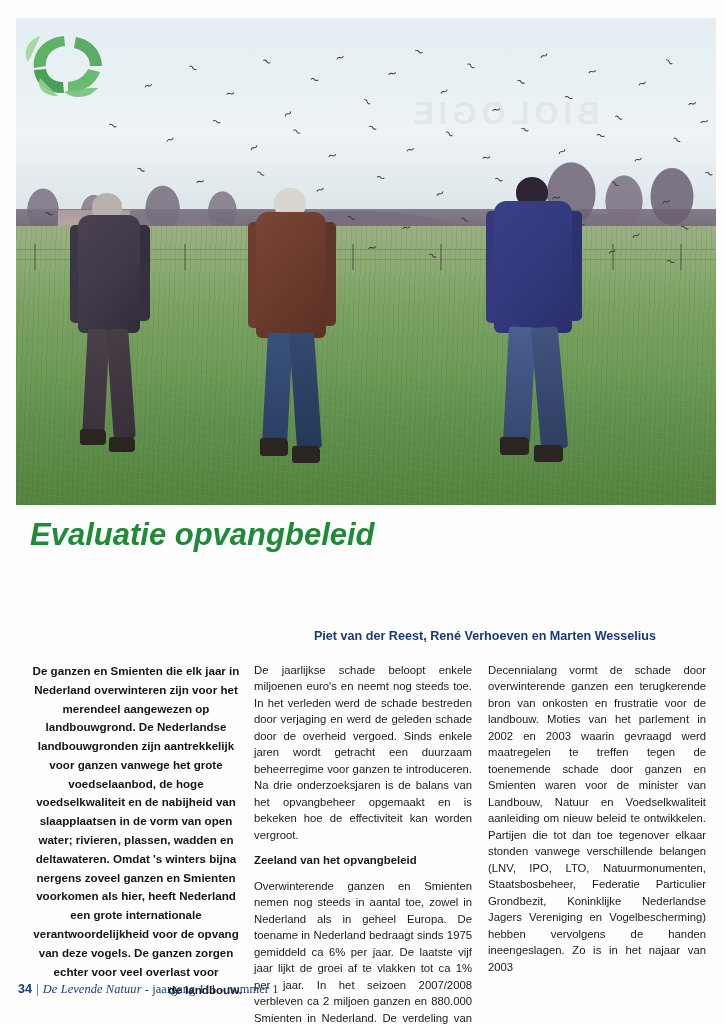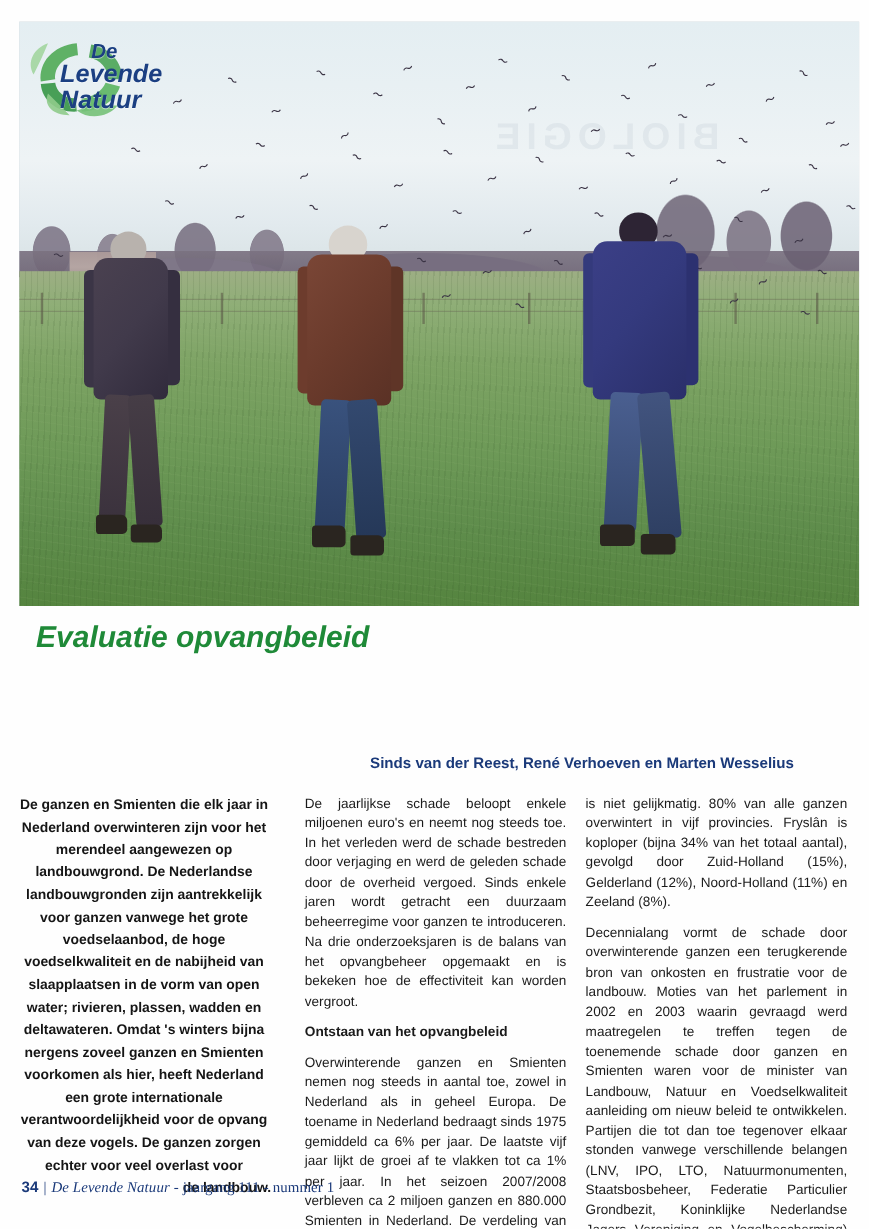--- a/index.html
+++ b/index.html
@@ -235,21 +235,21 @@
 
   
   .title {
     position: absolute;
     left: 16px;
     top: 516px;
     width: 700px;
     font-family: "Liberation Sans", sans-serif;
     font-weight: bold;
     font-style: italic;
-    font-size: 25px;
+    font-size: 31px;
     color: #1f8a38;
     line-height: 1.25;
   }
   .title-l1 { display: block; text-align: left; padding-left: 14px; }
   .title-l2 { display: block; text-align: right; padding-right: 4px; }
 
   
   .authors {
     position: absolute;
     left: 254px;
@@ -260,21 +260,21 @@
     font-weight: bold;
     font-size: 12.6px;
     line-height: 1.45;
     color: #1b3a7a;
   }
 
   
   .col { position: absolute; top: 662px; }
 
   .col-intro {
-    left: 14px;
+    left: 30px;
     width: 212px;
     font-family: "Liberation Sans", sans-serif;
     font-weight: bold;
     font-size: 11.6px;
     line-height: 1.62;
     color: #151515;
     text-align: center;
   }
   .col-intro .tail { text-align: right; }
 
@@ -457,48 +457,43 @@
       <g fill="none">
         <path d="M42 10 C22 12 10 26 12 42 L24 40 C23 30 31 21 43 20 Z" fill="#57ad5e" opacity=".95"></path>
         <path d="M12 44 C13 58 26 68 42 67 L41 56 C31 56 25 50 24 43 Z" fill="#3f9a4e" opacity=".95"></path>
         <path d="M46 67 C62 66 74 58 78 46 L66 43 C63 50 56 55 46 56 Z" fill="#62b768" opacity=".95"></path>
         <path d="M80 40 C80 26 70 14 54 11 L52 22 C62 24 68 31 68 40 Z" fill="#4aa456" opacity=".9"></path>
         <path d="M18 52 C14 62 22 70 36 70 C30 64 24 58 18 52 Z" fill="#8fcb8b" opacity=".9"></path>
         <path d="M42 66 C52 74 68 72 76 62 C66 62 54 62 42 66 Z" fill="#76c178" opacity=".9"></path>
         <path d="M6 36 C0 26 6 14 18 10 C14 20 10 28 6 36 Z" fill="#9ed39a" opacity=".85"></path>
       </g>
     </svg>
-    <span class="logo-text">
-      <span class="logo-de">De</span>
-      <span class="logo-ln">Levende Natuur</span>
-    </span>
   </div>
 
   <h1 class="title">
     <span class="title-l1">Evaluatie opvangbeleid</span>
   </h1>
 
   <div class="authors">
     <br>
-    <span>Sinds van der Reest, René Verhoeven en Marten Wesselius</span>
+    <span>Piet van der Reest, René Verhoeven en Marten Wesselius</span>
   </div>
 
   <div class="col col-intro">
     <span>De ganzen en Smienten die elk jaar in Nederland overwinteren zijn voor het merendeel aangewezen op landbouwgrond. De Nederlandse landbouwgronden zijn aantrekkelijk voor ganzen vanwege het grote voedselaanbod, de hoge voedselkwaliteit en de nabijheid van slaapplaatsen in de vorm van open water; rivieren, plassen, wadden en deltawateren. Omdat 's winters bijna nergens zoveel ganzen en Smienten voorkomen als hier, heeft Nederland een grote internationale verantwoordelijkheid voor de opvang van deze vogels. De ganzen zorgen echter voor veel overlast voor</span>
     <div class="tail">de landbouw.</div>
   </div>
 
   <div class="col col-body col-mid">
     <p>De jaarlijkse schade beloopt enkele miljoenen euro's en neemt nog steeds toe. In het verleden werd de schade bestreden door verjaging en werd de geleden schade door de overheid vergoed. Sinds enkele jaren wordt getracht een duurzaam beheerregime voor ganzen te introduceren. Na drie onderzoeksjaren is de balans van het opvangbeheer opgemaakt en is bekeken hoe de effectiviteit kan worden vergroot.</p>
-    <p class="subhead">Ontstaan van het opvangbeleid</p>
+    <p class="subhead">Zeeland van het opvangbeleid</p>
     <p>Overwinterende ganzen en Smienten nemen nog steeds in aantal toe, zowel in Nederland als in geheel Europa. De toename in Nederland bedraagt sinds 1975 gemiddeld ca 6% per jaar. De laatste vijf jaar lijkt de groei af te vlakken tot ca 1% per jaar. In het seizoen 2007/2008 verbleven ca 2 miljoen ganzen en 880.000 Smienten in Nederland. De verdeling van ganzen en Smienten over Nederland</p>
   </div>
 
   <div class="col col-body col-right">
-    <p>is niet gelijkmatig. 80% van alle ganzen overwintert in vijf provincies. Fryslân is koploper (bijna 34% van het totaal aantal), gevolgd door Zuid-Holland (15%), Gelderland (12%), Noord-Holland (11%) en Zeeland (8%).</p>
     <p>Decennialang vormt de schade door overwinterende ganzen een terugkerende bron van onkosten en frustratie voor de landbouw. Moties van het parlement in 2002 en 2003 waarin gevraagd werd maatregelen te treffen tegen de toenemende schade door ganzen en Smienten waren voor de minister van Landbouw, Natuur en Voedselkwaliteit aanleiding om nieuw beleid te ontwikkelen. Partijen die tot dan toe tegenover elkaar stonden vanwege verschillende belangen (LNV, IPO, LTO, Natuurmonumenten, Staatsbosbeheer, Federatie Particulier Grondbezit, Koninklijke Nederlandse Jagers Vereniging en Vogelbescherming) hebben vervolgens de handen ineengeslagen. Zo is in het najaar van 2003</p>
   </div>
 
   <div class="footer-rule"></div>
   <div class="footer">
     <span class="pg">34</span><span class="sep">|</span><span class="mag">De Levende Natuur</span>&nbsp;<span>- jaargang 111 - nummer 1</span>
   </div>
 
 </div>
 

